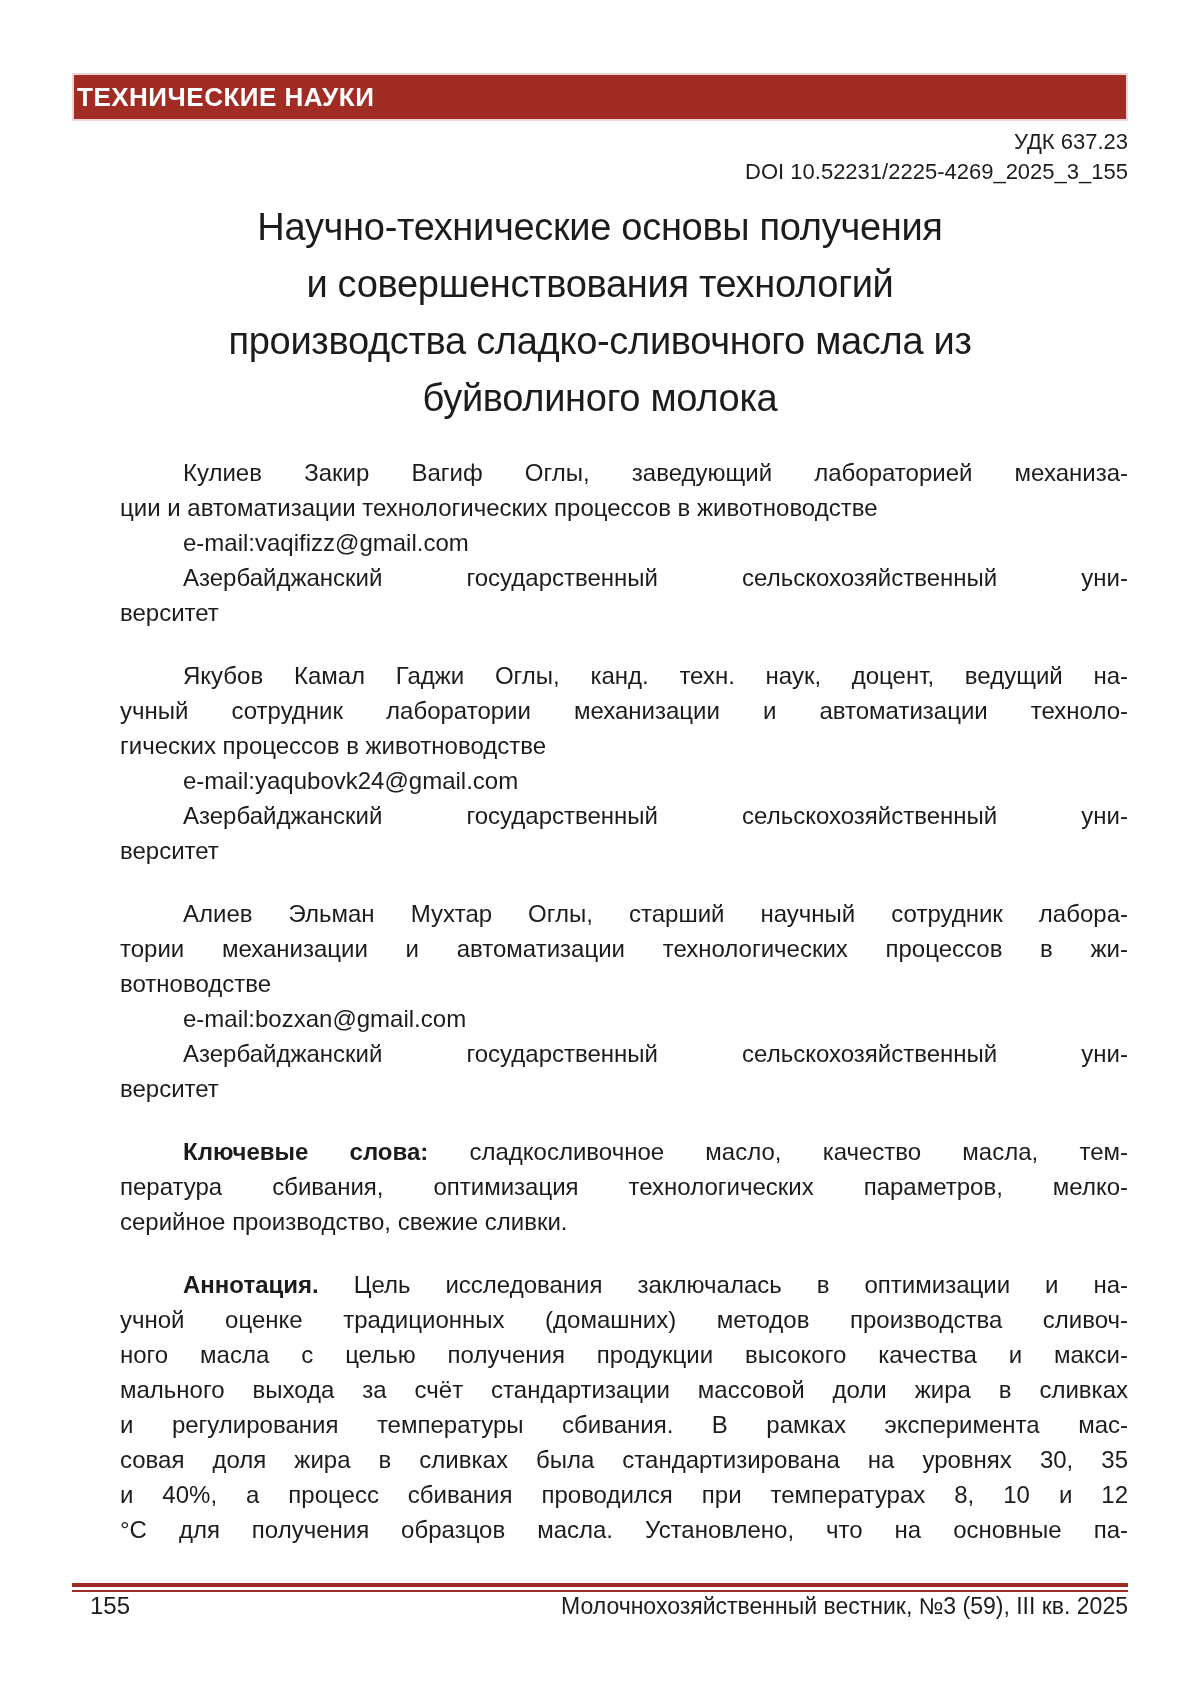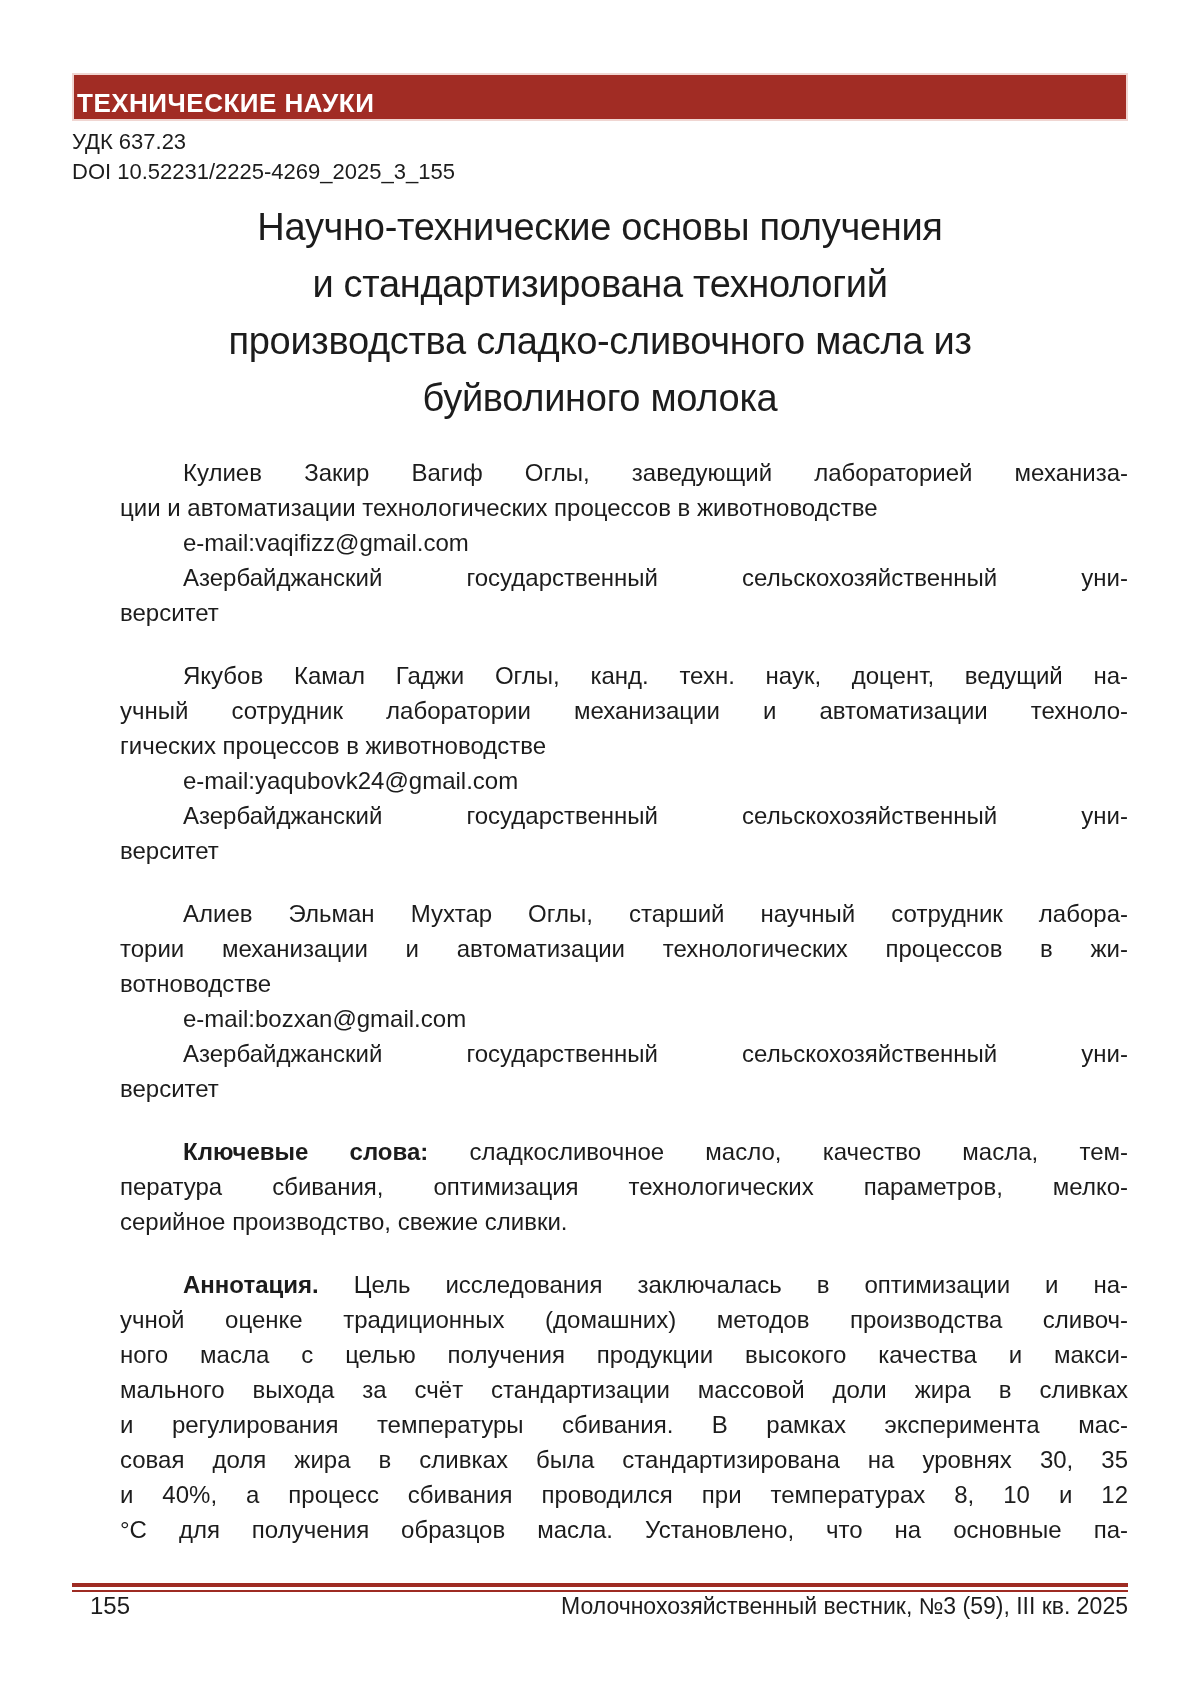--- a/index.html
+++ b/index.html
@@ -12,32 +12,32 @@
   }
   .page { position: relative; width: 1200px; height: 1697px; }
   .inner { position: absolute; left: 72px; top: 73px; width: 1056px; }
 
   
   .band {
     box-sizing: border-box;
     height: 48px;
     background: #A12C24;
     border: 2px solid #F0D6D2;
-    display: flex; align-items: flex-end;
+    display: flex; align-items: center;
     padding-left: 3px;
   }
   .band-label {
     color: #ffffff;
     font-weight: bold;
     font-size: 26px;
     letter-spacing: 0.5px;
   }
 
   
-  .meta { margin-top: 6px; font-size: 22px; line-height: 30px; }
+  .meta { margin-top: 6px; text-align: right; font-size: 22px; line-height: 30px; }
 
   
   .title { margin-top: 12px; margin-bottom: 28px; text-align: center; }
   .title .title-line { font-size: 38px; line-height: 57px; letter-spacing: -0.3px; }
 
   
   .content { font-size: 24px; line-height: 35px; }
   .content .line { text-align: justify; text-align-last: justify; margin-left: 48px; }
   .content .line.last { text-align-last: left; }
   .content .first { text-indent: 63px; }
@@ -64,21 +64,21 @@
       <span class="band-label">ТЕХНИЧЕСКИЕ НАУКИ</span>
     </div>
 
     <div class="meta">
       <div>УДК 637.23</div>
       <div>DOI 10.52231/2225-4269_2025_3_155</div>
     </div>
 
     <div class="title">
         <div class="title-line">Научно-технические основы получения</div>
-        <div class="title-line">и стандартизирована технологий</div>
+        <div class="title-line">и совершенствования технологий</div>
         <div class="title-line">производства сладко-сливочного масла из</div>
         <div class="title-line">буйволиного молока</div>
       </div>
 
     <div class="content">
 
       <div class="block">
         <div>
             <div class="line first">Кулиев Закир Вагиф Оглы, заведующий лабораторией механиза-</div>
             <div class="line last">ции и автоматизации технологических процессов в животноводстве</div>

